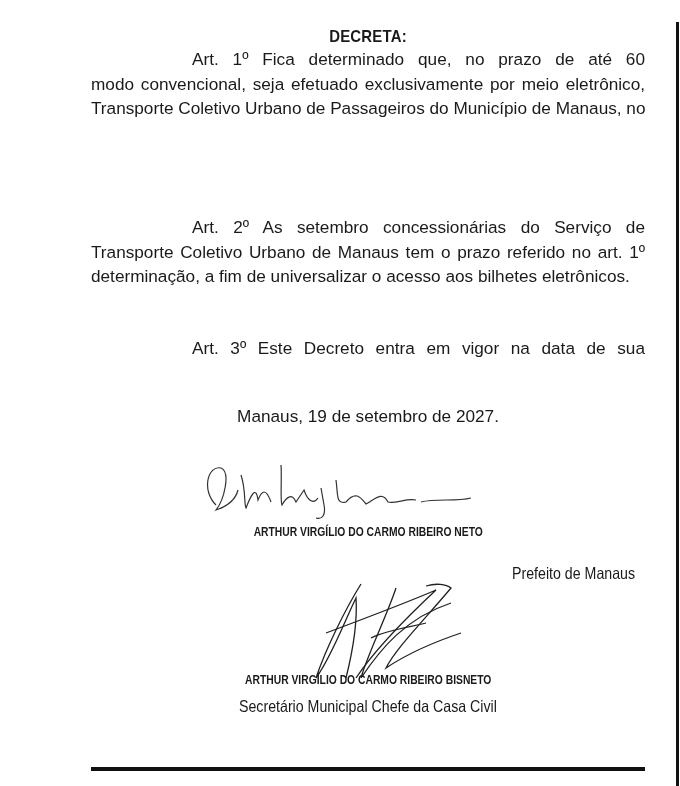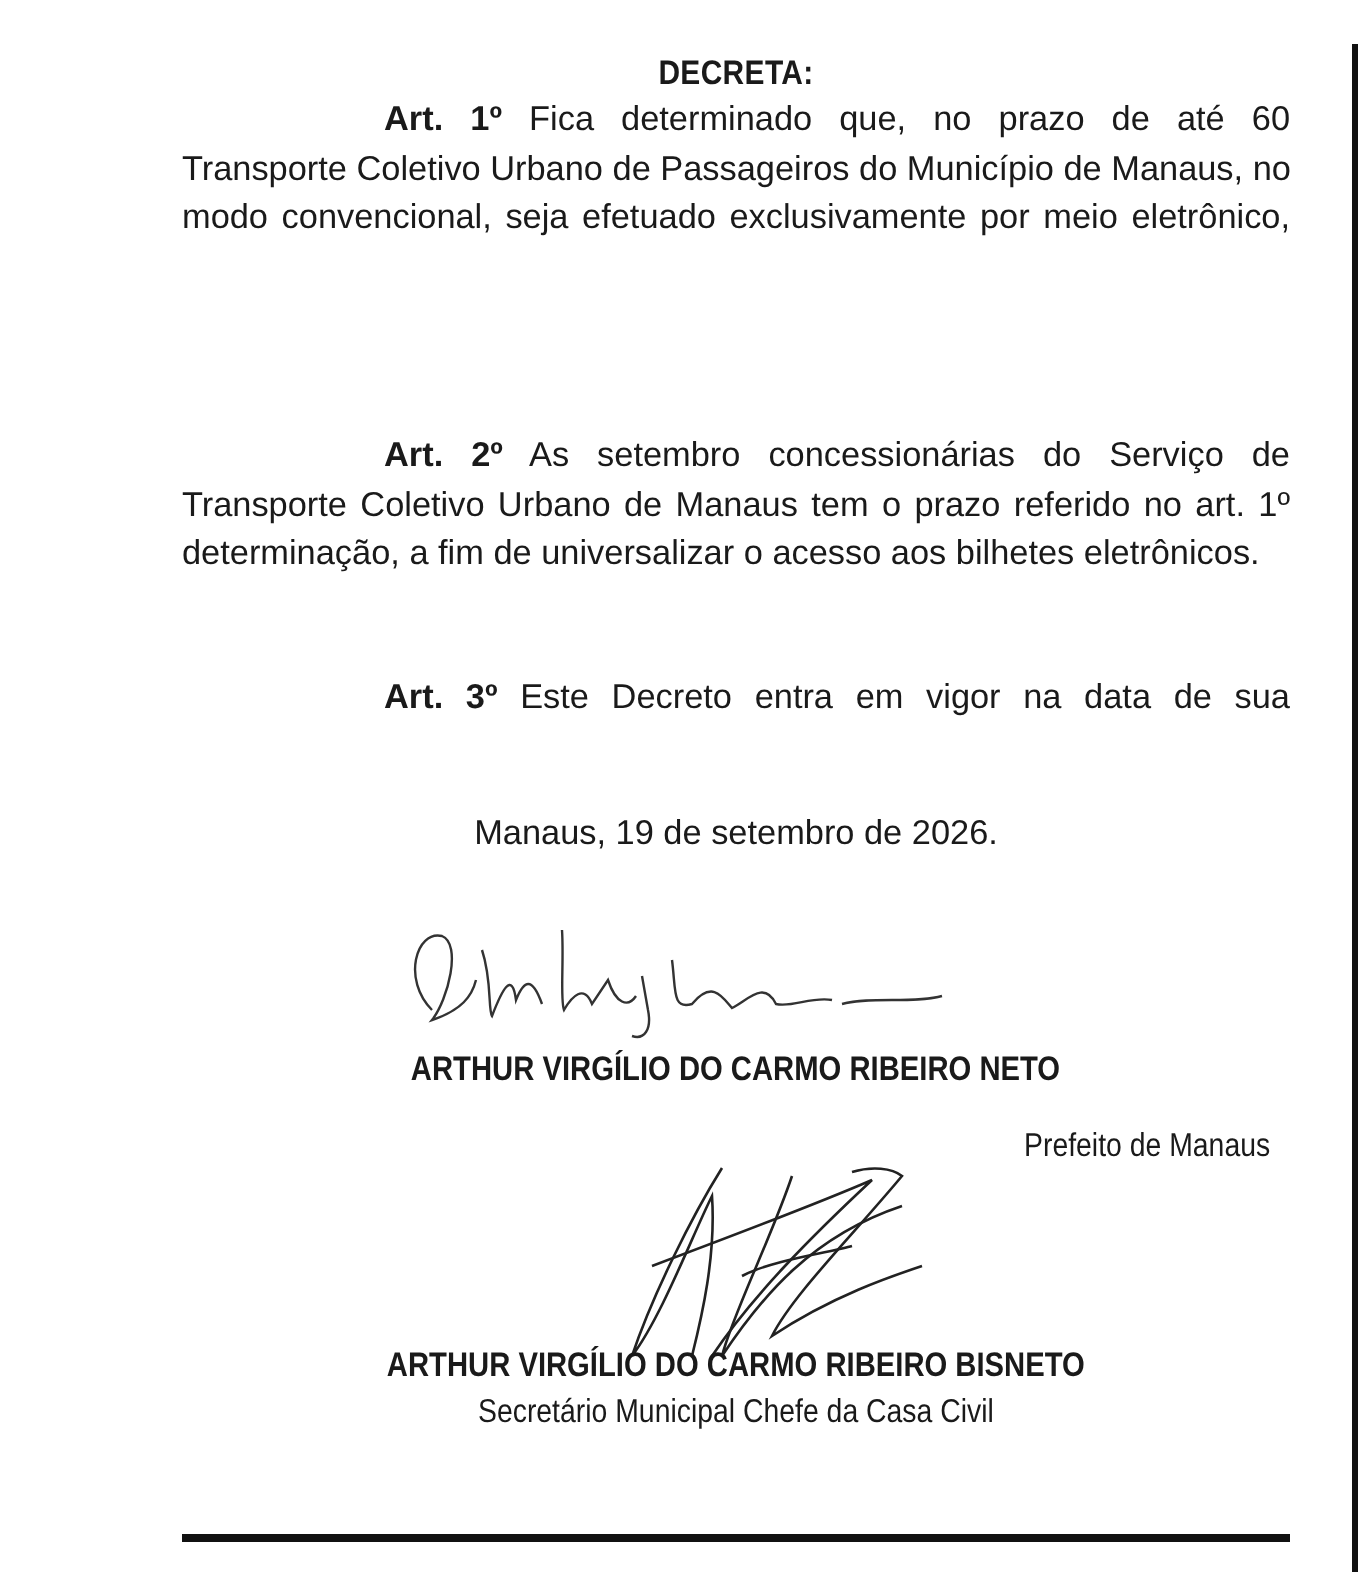--- a/index.html
+++ b/index.html
@@ -15,29 +15,29 @@
       position: absolute; left: 0; width: 554px; top: 27px; text-align: center;
       font-weight: bold; font-size: 17px; letter-spacing: 0.2px;
       transform: scaleX(0.88); transform-origin: center;
     }
     .para {
       position: absolute; left: 0; width: 554px;
       font-size: 17.2px; line-height: 24.6px; text-align: justify;
       font-stretch: condensed;
     }
     .para .indent { display: inline-block; width: 101px; }
-    .para b { font-weight: bold; }
+    .para b { font-weight: normal; }
     .line { display: block; text-align: justify; text-align-last: justify; white-space: nowrap; }
     .line.last { text-align-last: left; }
     .place-date {
       position: absolute; left: 0; width: 554px; top: 406px; text-align: center; font-size: 17.2px;
     }
     .sig-name {
       position: absolute; left: 0; width: 554px; text-align: center;
-      font-weight: bold; font-size: 17px;
+      font-weight: bold; font-size: 12px;
     }
     .sig-role {
       position: absolute; left: 0; width: 554px; text-align: center; font-size: 16.5px;
     }
     .bottom-rule {
       position: absolute; left: 91px; top: 767px; width: 554px; height: 4px; background: #111;
     }
     svg.signature { position: absolute; }
     .narrow { display:inline-block; transform: scaleX(0.86); transform-origin: center; }
   </style>
@@ -45,35 +45,35 @@
 <body>
 
 <div class="right-rule"></div>
 
 <div class="page">
 
   <div class="heading">DECRETA:</div>
 
   <div class="para" style="top:47px;">
     <span class="line"><span class="indent"></span><b>Art. 1º</b> <span>Fica determinado que, no prazo de  até 60</span></span>
+    <span class="line">modo convencional, seja efetuado exclusivamente por meio eletrônico,</span>
     <span class="line">Transporte Coletivo Urbano de Passageiros do Município de Manaus, no</span>
-    <span class="line">modo convencional, seja efetuado exclusivamente por meio eletrônico,</span>
   </div>
 
   <div class="para" style="top:215px;">
     <span class="line"><span class="indent"></span><b>Art. 2º</b> <span>As setembro concessionárias do Serviço de</span></span>
     <span class="line">Transporte Coletivo Urbano de Manaus tem o prazo referido no art. 1º</span>
     <span class="line last">determinação, a fim de universalizar o acesso aos bilhetes eletrônicos.</span>
   </div>
 
   <div class="para" style="top:336px;">
     <span class="line"><span class="indent"></span><b>Art. 3º</b> <span>Este Decreto entra em vigor na data de sua</span></span>
   </div>
 
-  <div class="place-date">Manaus, 19 de setembro de 2026.</div>
+  <div class="place-date">Manaus, 19 de setembro de 2027.</div>
 
   <svg class="signature" style="left:105px; top:460px;" width="330" height="70" viewBox="0 0 330 70">
     <g fill="none" stroke="#333" stroke-width="1.2">
       <path d="M20 45 C5 30 12 5 25 8 C35 12 28 40 20 50 C35 45 40 38 42 30"></path>
       <path d="M45 15 C50 30 48 45 50 48 C55 35 60 25 62 40 C66 30 70 28 75 42"></path>
       <path d="M85 5 C86 20 84 40 86 45 C90 38 96 32 100 42 L108 30 C112 42 118 44 122 38"></path>
       <path d="M125 28 L128 45 C130 55 126 60 120 58"></path>
       <path d="M140 20 C142 35 140 45 150 42 C160 30 165 38 170 44 C178 40 186 30 192 42 C200 44 210 38 220 40"></path>
       <path d="M225 42 C240 38 260 42 275 38"></path>
     </g>

